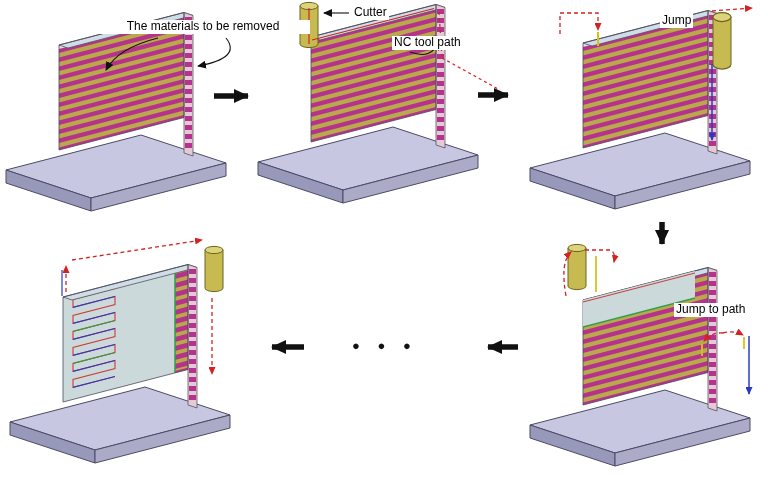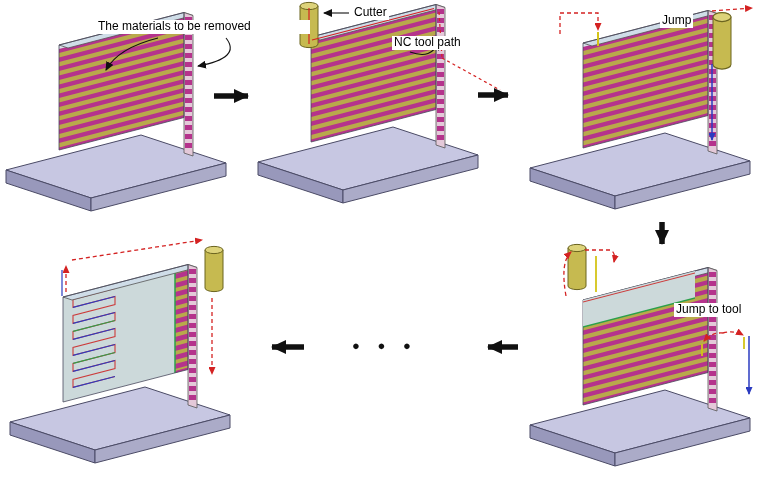--- a/index.html
+++ b/index.html
@@ -1,21 +1,21 @@
 <!DOCTYPE html>
 <html><head>
 <meta charset="utf-8">
 <style>
   html,body{margin:0;padding:0;background:#fff;}
   .fig{position:relative;width:768px;height:479px;background:#fff;overflow:hidden;
        font-family:"Liberation Sans",sans-serif;}
   .fig svg{position:absolute;left:0;top:0;}
   .lbl{position:absolute;font-size:12px;color:#000;white-space:nowrap;
        background:#fff;padding:0 2px;line-height:1.15;}
-  .lbl.center{}
+  .lbl.center{text-align:center;}
   .dots{position:absolute;font-size:13px;color:#111;letter-spacing:7px;font-weight:bold;}
 </style>
 </head>
 <body>
 
 <div class="fig">
 
 <svg width="768" height="479" viewBox="0 0 768 479">
   <defs>
     <marker id="mB" markerUnits="userSpaceOnUse" markerWidth="15" markerHeight="14" refX="14" refY="7" orient="auto">
@@ -156,16 +156,16 @@
   <line x1="478" y1="95" x2="508" y2="95" stroke="#111" stroke-width="5.5" marker-end="url(#mB)"></line>
   <line x1="662" y1="222" x2="662" y2="244" stroke="#111" stroke-width="5.5" marker-end="url(#mB)"></line>
   <line x1="518" y1="347" x2="488" y2="347" stroke="#111" stroke-width="5.5" marker-end="url(#mB)"></line>
   <line x1="304" y1="347" x2="272" y2="347" stroke="#111" stroke-width="5.5" marker-end="url(#mB)"></line>
 </svg>
 
 <div class="lbl center" style="left:96px;top:20px;width:210px;">The materials to be removed</div>
 <div class="lbl" style="left:352px;top:6px;">Cutter</div>
 <div class="lbl" style="left:392px;top:36px;">NC tool path</div>
 <div class="lbl" style="left:660px;top:14px;">Jump</div>
-<div class="lbl" style="left:674px;top:303px;">Jump to tool</div>
+<div class="lbl" style="left:674px;top:303px;">Jump to path</div>
 <div class="dots" style="left:352px;top:338px;">● ● ●</div>
 
 </div>
 
 </body></html>

